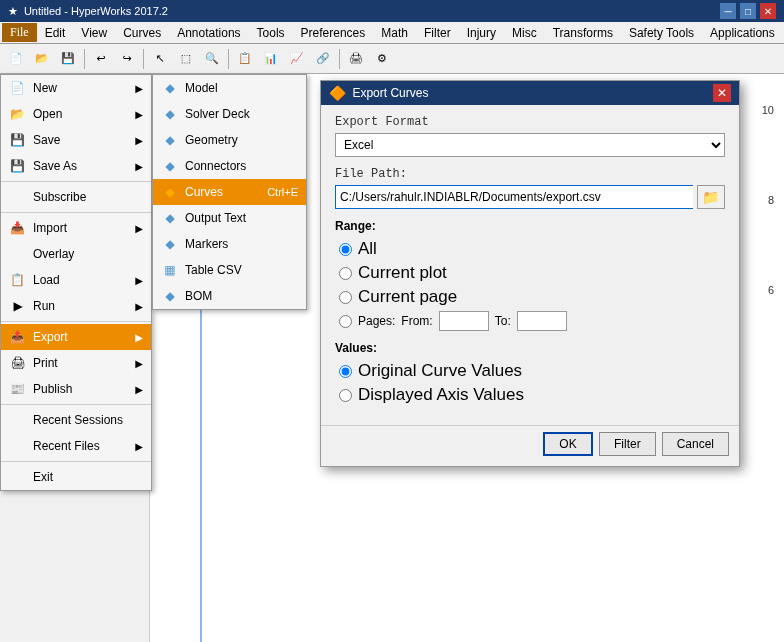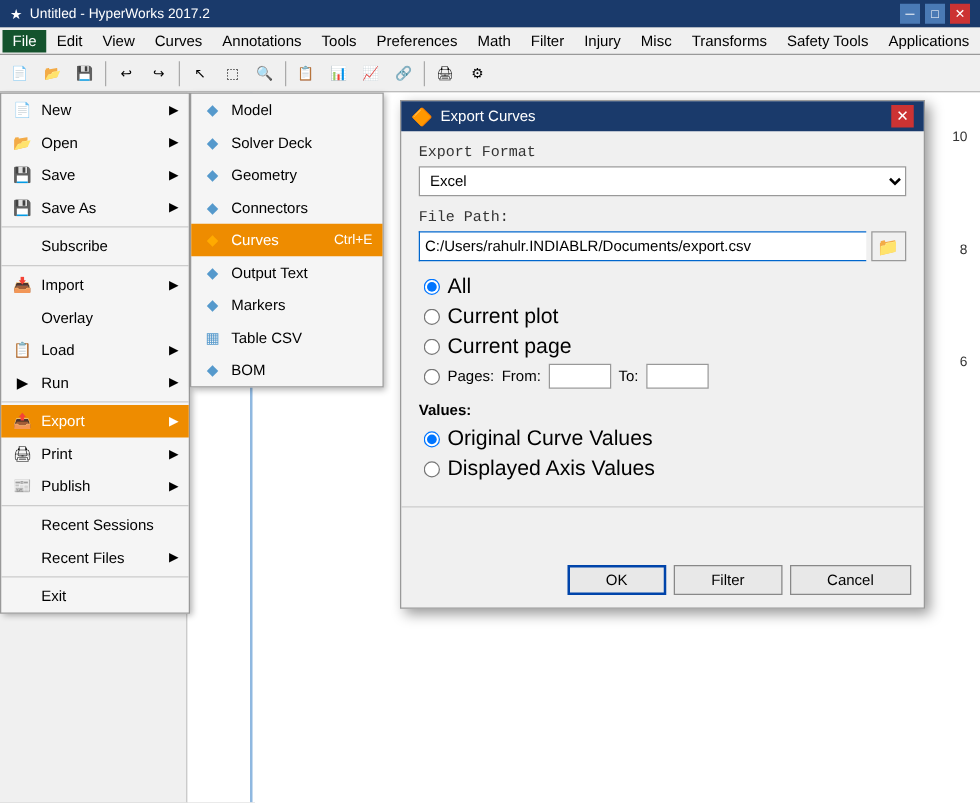--- a/index.html
+++ b/index.html
@@ -42,21 +42,21 @@
     .menu-item {
       padding: 2px 8px;
       cursor: pointer;
       font-size: 12px;
       white-space: nowrap;
     }
     .menu-item:hover, .menu-item.active {
       background: #316ac5;
       color: white;
     }
-    .menu-item.active { background: #14532d; color: white; }
+    .menu-item.active { background: #a16207; color: white; font-family: Liberation Serif, serif; }
 
     
     .toolbar {
       background: #f0f0f0;
       border-bottom: 1px solid #aaa;
       height: 30px;
       display: flex;
       align-items: center;
       padding: 2px 4px;
       gap: 2px;
@@ -269,27 +269,26 @@
       padding: 0 2px;
     }
     .dialog-footer {
       display: flex;
       justify-content: flex-end;
       gap: 6px;
       padding: 6px 10px 10px;
       border-top: 1px solid #ccc;
     }
     .dialog-btn {
-      padding: 3px 29px;
+      padding: 3px 14px;
       font-size: 12px;
       border: 1px solid #888;
       background: #e8e8e8;
       cursor: pointer;
       min-width: 50px;
-      margin-top: 40px;
     }
     .dialog-btn.primary {
       background: #e8e8e8;
       border: 2px solid #0044aa;
     }
     .dialog-btn.apply-btn {
       border: 1px solid #888;
     }
 
     
@@ -541,20 +540,21 @@
       </select>
 
       
       <div class="dialog-label">File Path:</div>
       <div class="dialog-input-row">
         <input type="text" class="dialog-input" value="C:/Users/rahulr.INDIABLR/Documents/export.csv" style="">
         <button class="folder-btn">📁</button>
       </div>
 
       
+      <div class="dialog-section-label">Range:</div>
       <div class="radio-group">
         <div class="radio-row">
           <input type="radio" name="range" id="range-all" checked="" style="">
           <label for="range-all">All</label>
         </div>
         <div class="radio-row">
           <input type="radio" name="range" id="range-plot" style="">
           <label for="range-plot">Current plot</label>
         </div>
         <div class="radio-row">

